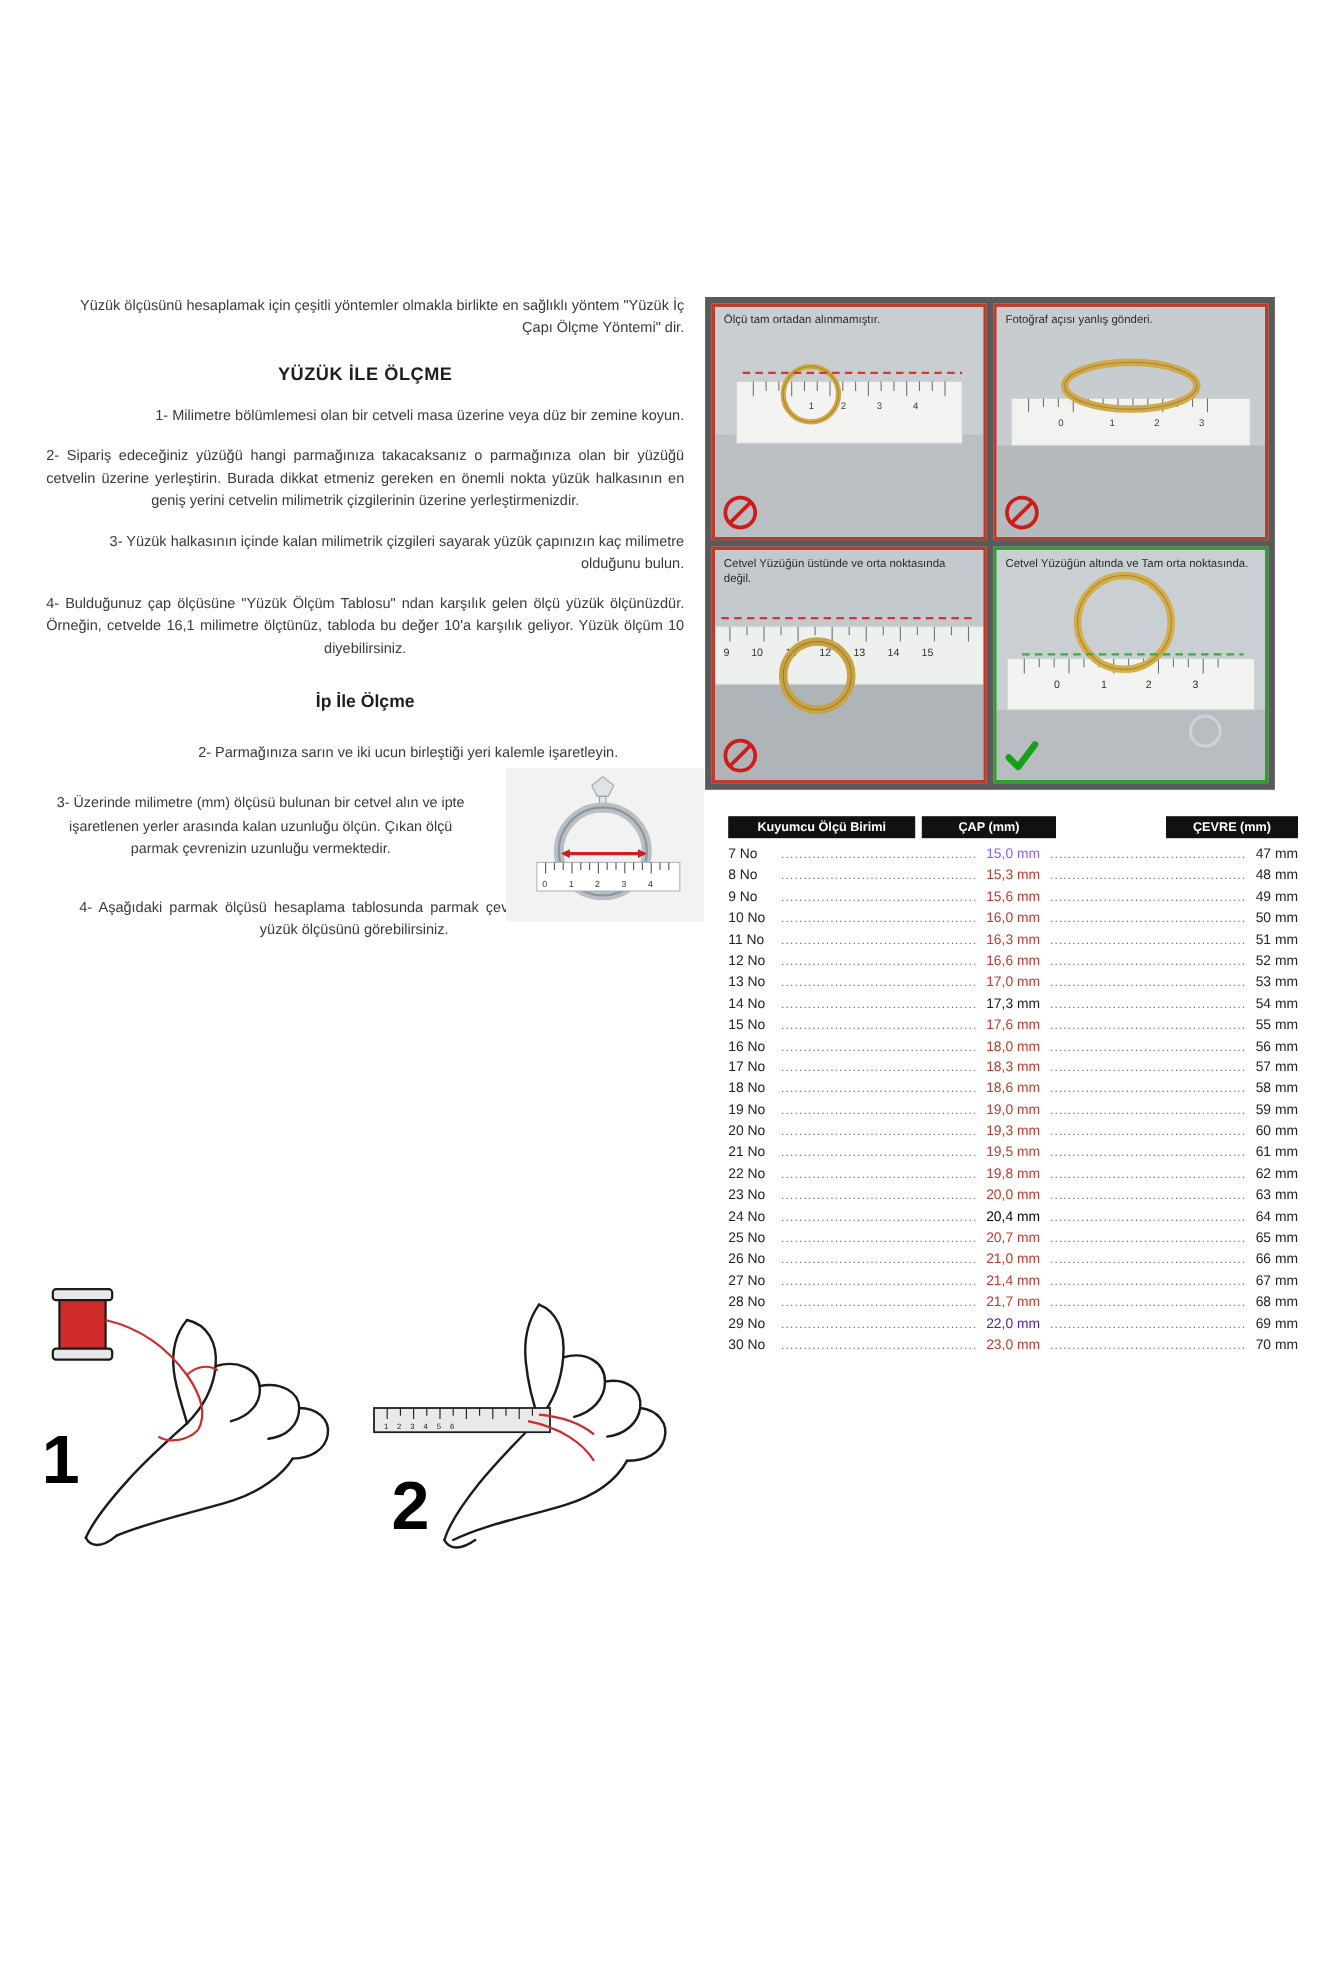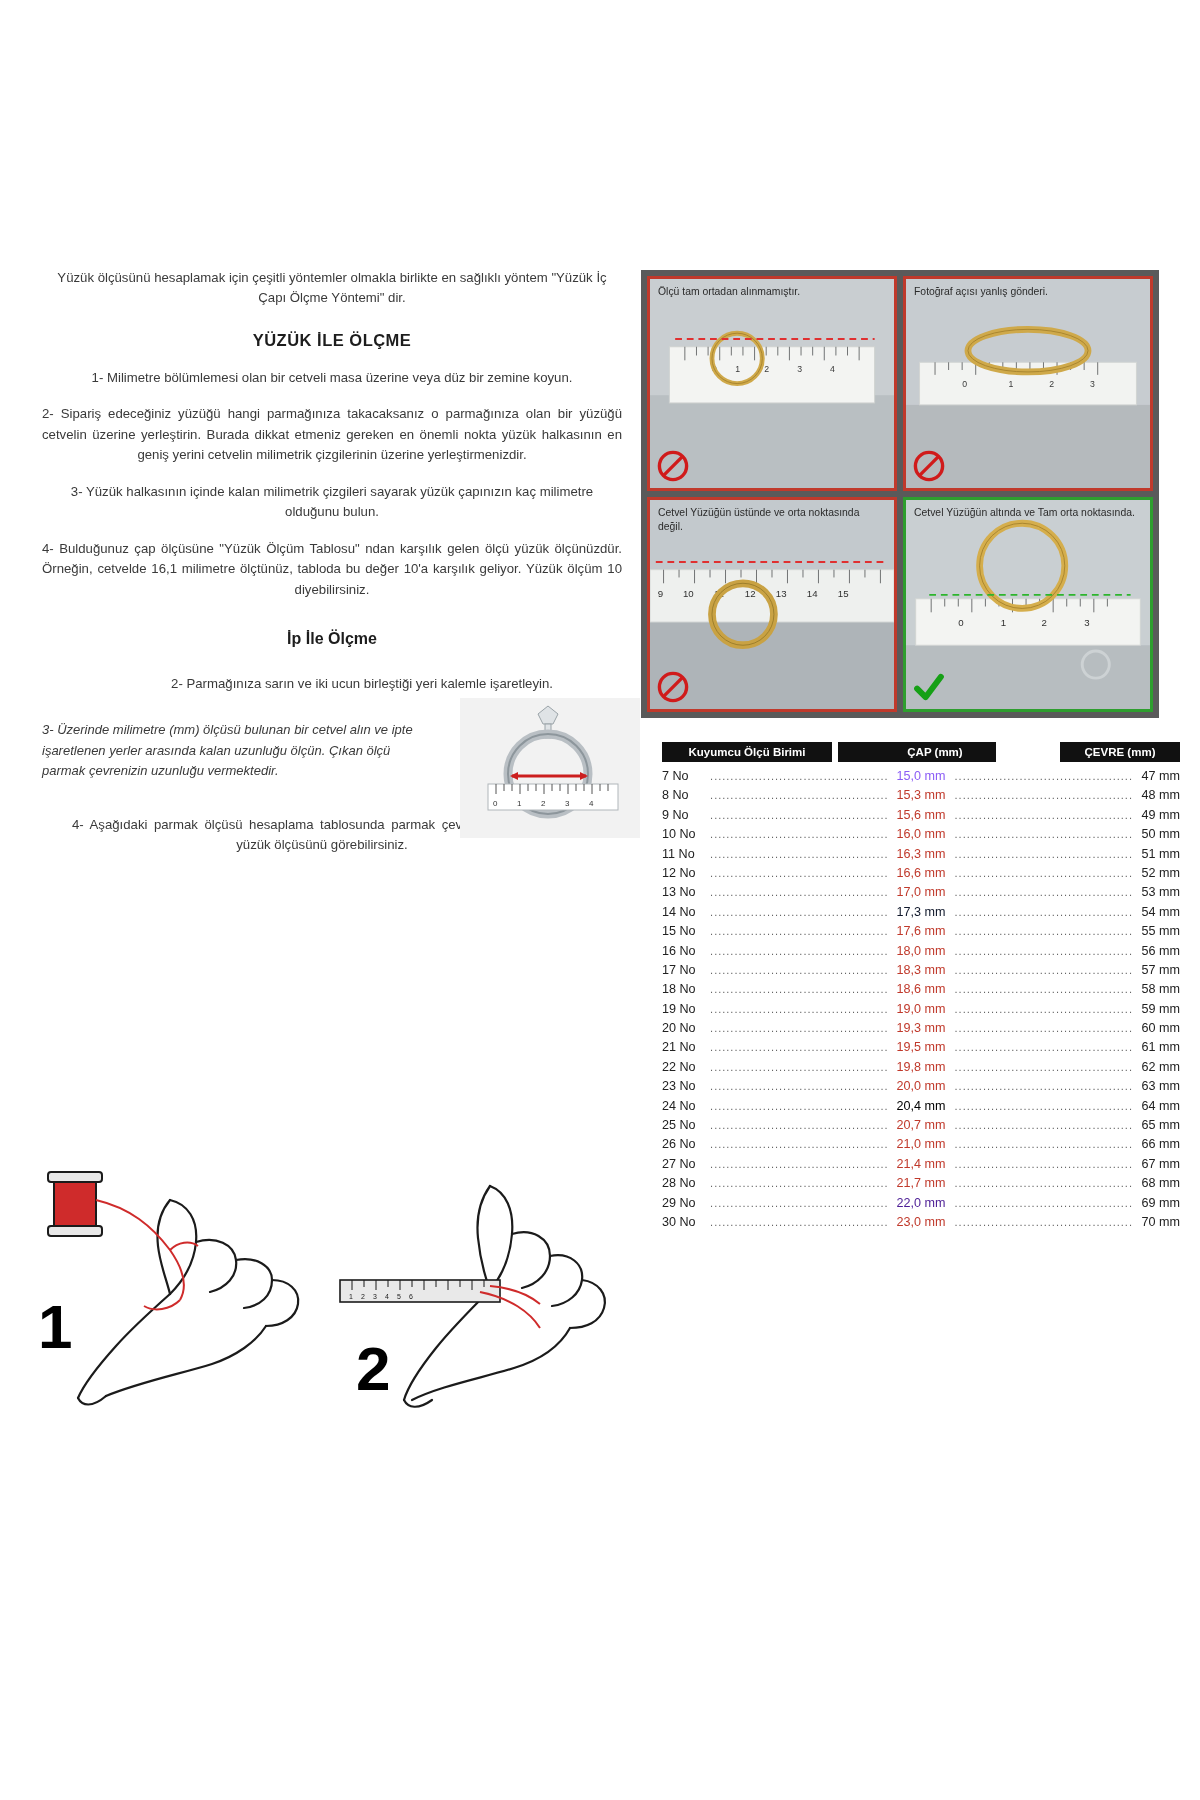--- a/index.html
+++ b/index.html
@@ -1,27 +1,27 @@
 <!DOCTYPE html>
 <html><head>
 <meta charset="utf-8">
 <style>
   html,body{margin:0;padding:0;background:#ffffff;}
   body{width:1200px;height:1800px;position:relative;font-family:"Liberation Sans",sans-serif;color:#2b2b2b;overflow:hidden;}
   .page{position:absolute;left:0;top:0;width:1200px;height:1800px;}
 
   
   .left-col{position:absolute;left:42px;top:268px;width:580px;}
-  .para{font-size:13.2px;line-height:1.55;color:#3a3a3a;text-align:center;margin:0 0 16px 0;}
+  .para{font-size:13.2px;line-height:1.55;color:#3a3a3a;text-align:right;margin:0 0 16px 0;}
   .para.just{text-align:justify;text-align-last:center;}
   .h-center{font-size:16.5px;font-weight:bold;letter-spacing:.5px;text-align:center;color:#1d1d1d;margin:22px 0 18px 0;}
   .h-sub{font-size:16px;font-weight:bold;text-align:center;color:#1d1d1d;margin:30px 0 20px 0;}
 
   .step3-wrap{position:relative;}
-  .step3-text{width:390px;font-size:13px;line-height:1.55;color:#3a3a3a;margin:0;font-style:italic;}
+  .step3-text{width:390px;text-align:center;font-size:13px;line-height:1.55;color:#3a3a3a;margin:0;}
 
   
   .ring-illu{position:absolute;right:-18px;top:-22px;width:180px;height:140px;}
   .ring-illu svg{display:block;}
 
   
   .hands{position:absolute;left:20px;top:1160px;width:620px;height:260px;}
   .hand-num{font-family:"Liberation Sans",sans-serif;font-size:62px;font-weight:bold;color:#8d8d8d;}
 
   
@@ -30,21 +30,21 @@
   .cell.ok{border-color:#2e9e2e;}
   .cell-cap{position:absolute;left:8px;top:6px;right:8px;font-size:10.4px;line-height:1.3;color:#2b2b2b;z-index:5;}
   .photo-bg{position:absolute;inset:0;}
   .badge{position:absolute;left:6px;bottom:5px;width:34px;height:34px;z-index:6;}
 
   
   .table-wrap{position:absolute;left:662px;top:742px;width:518px;}
   .thead{display:flex;gap:6px;}
   .th{background:#111;color:#fff;font-size:11.5px;font-weight:bold;text-align:center;padding:4px 0;}
   .th1{width:170px;}
-  .th2{width:122px;padding-left:36px;}
+  .th2{width:122px;}
   .th3{width:120px;margin-left:auto;}
   .rows{margin-top:5px;}
   .trow{display:flex;align-items:baseline;font-size:12.6px;color:#222;line-height:1.54;white-space:nowrap;}
   .c-no{width:66px;}
   .c-dots1{flex:1 1 auto;overflow:hidden;color:#666;letter-spacing:1px;font-size:11px;}
   .c-dia{width:92px;text-align:center;color:#c0392b;}
   .c-dots2{flex:1 1 auto;overflow:hidden;color:#666;letter-spacing:1px;font-size:11px;}
   .c-cir{width:66px;text-align:right;color:#222;}
 
   .vis-hidden{position:absolute;width:1px;height:1px;overflow:hidden;clip:rect(0 0 0 0);}

